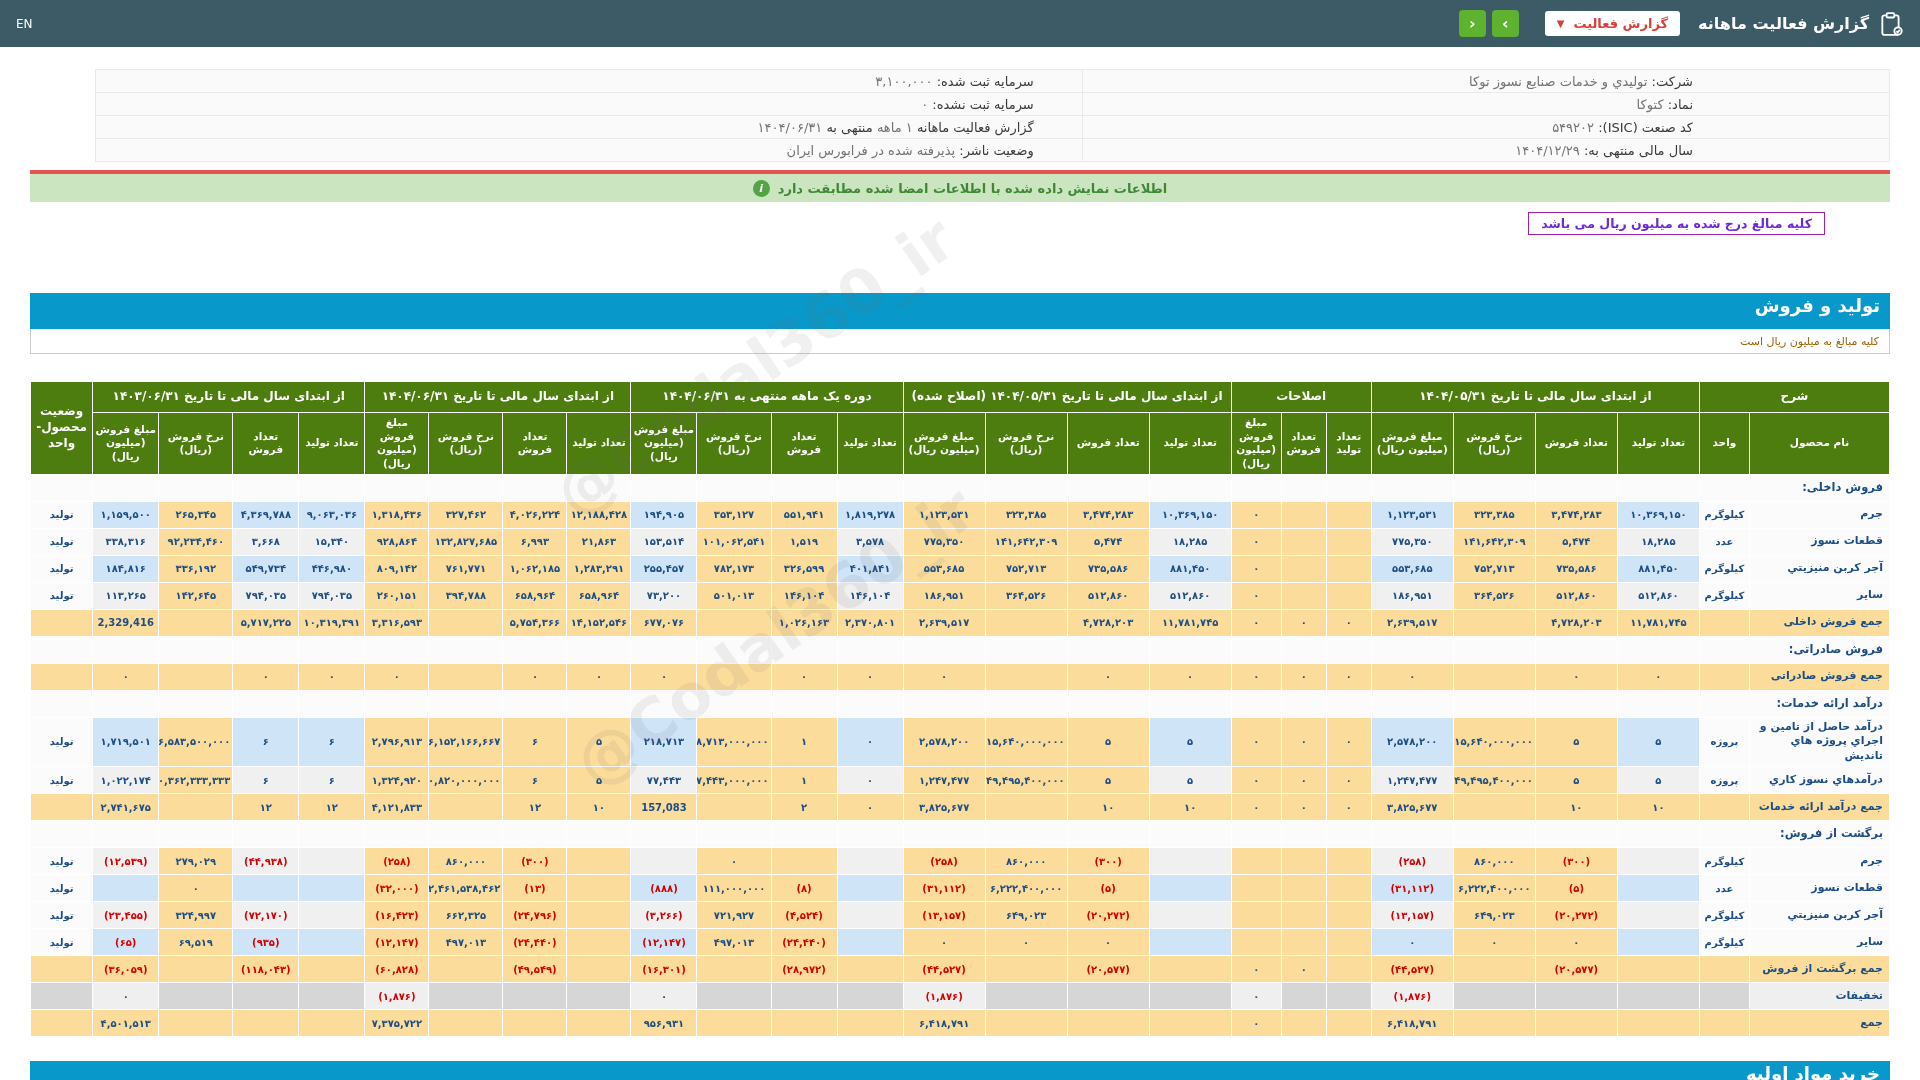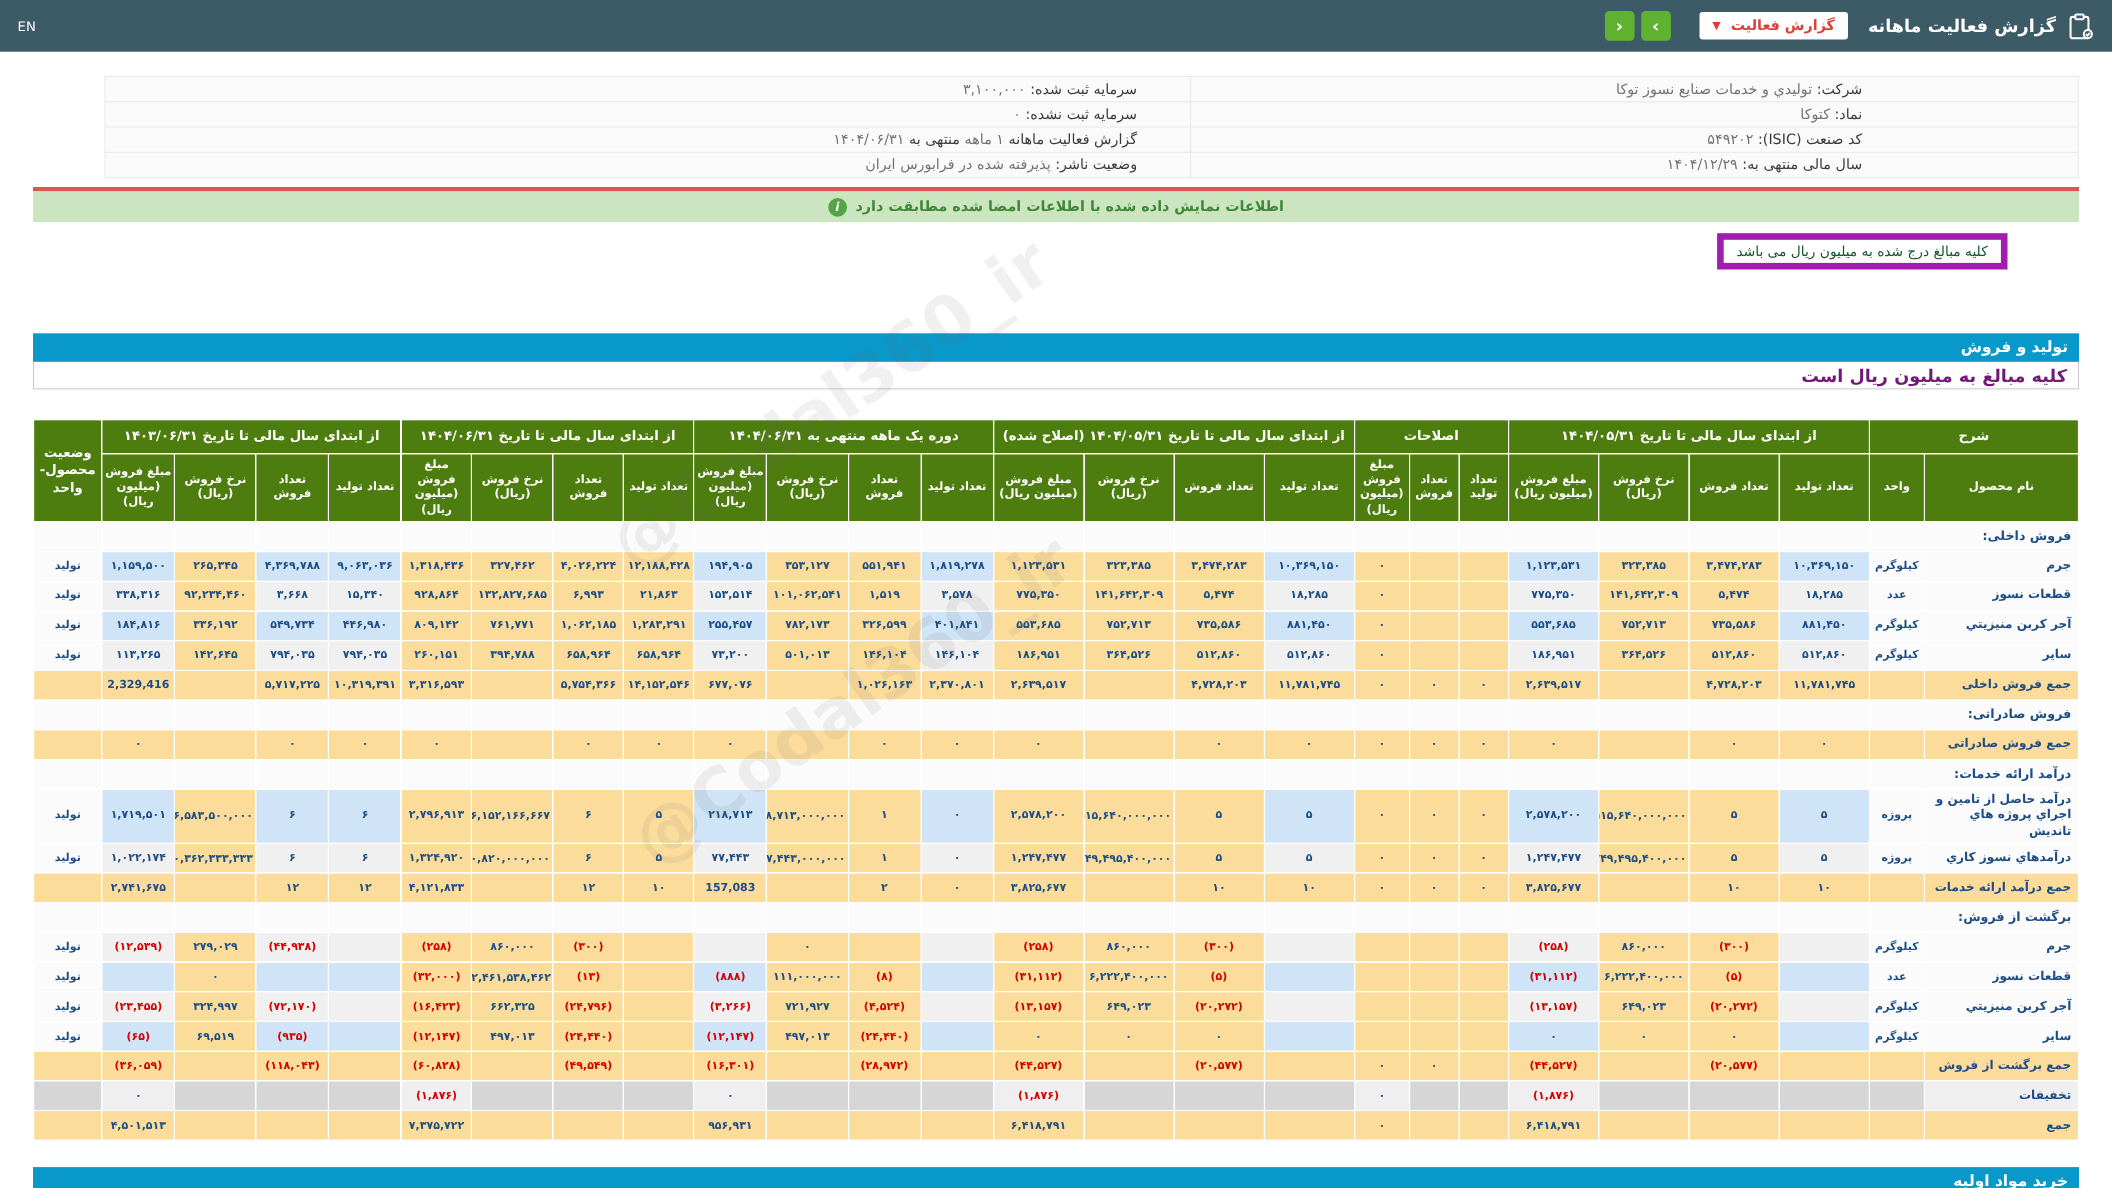--- a/index.html
+++ b/index.html
@@ -22,28 +22,28 @@
   table.info td.l{width:55%}
   table.info td.r .cellpad{padding-left:8px;padding-right:196px;text-align:right}
   table.info td.l .cellpad{padding-left:8px;padding-right:48px;text-align:right}
   .lbl{font-weight:normal;color:#3a3a3a}
   .val{color:#737373}
   .redline{height:4px;background:#e25451;margin:8px 30px 0 30px}
   .greenbar{margin:0 30px;background:#cbe5c0;height:28px;display:flex;align-items:center;justify-content:center;
     gap:8px;color:#3f8836;font-weight:bold;font-size:13px}
   .ibadge{width:17px;height:17px;border-radius:50%;background:#54a445;color:#fff;font-size:11px;font-weight:bold;
     display:flex;align-items:center;justify-content:center;font-style:italic}
-  .notebox{display:inline-block;margin:10px 95px 0 0;border:6px solid #a21caf;padding:3px 12px;font-size:12.5px;
-    font-weight:normal;color:#14532d;background:#fff;white-space:nowrap}
+  .notebox{display:inline-block;margin:10px 95px 0 0;border:1px solid #a21caf;padding:3px 12px;font-size:12.5px;
+    font-weight:bold;color:#6d28d9;background:#fff;white-space:nowrap}
   
-  .bluebar{margin:0 30px;background:#0998ca;color:#fff;height:26px;line-height:26px;padding:0 10px;
-    font-weight:bold;font-size:14px;box-sizing:border-box}
+  .bluebar{margin:0 30px;background:#0998ca;color:#fff;height:36px;line-height:26px;padding:0 10px;
+    font-weight:bold;font-size:18px;box-sizing:border-box}
   .bluebar.first{margin-top:58px}
   .subnote{margin:0 30px;border:1px solid #ccc;border-top:none;height:25px;line-height:25px;padding:0 10px;
-    font-weight:bold;font-size:16px;color:#701a75;background:#fff;box-sizing:border-box}
+    font-weight:normal;font-size:11px;color:#a16207;background:#fff;box-sizing:border-box}
   
   .tablewrap{margin:27px 30px 0 30px}
   table.main{border-collapse:collapse;table-layout:fixed;width:1860px;direction:rtl;border:1px solid #c9c9c9}
   table.main thead th{background:#4d7c0f;color:#fff;border:1px solid rgba(255,255,255,.85);
     font-size:10.5px;font-weight:bold;padding:3px 2px;line-height:1.3;overflow:hidden}
   table.main thead tr.grp th{font-size:12px;height:24px}
   table.main tbody td{border:1px solid #fff;font-size:10px;font-weight:bold;color:#1c4d85;text-align:center;
     padding:2px 2px;background:#fbfbfb;height:22px;overflow:hidden}
   td.name{text-align:right !important;padding-right:6px !important;font-size:11px !important;line-height:1.35}
   td.sec-name{color:#123a63;font-size:11.5px !important}

